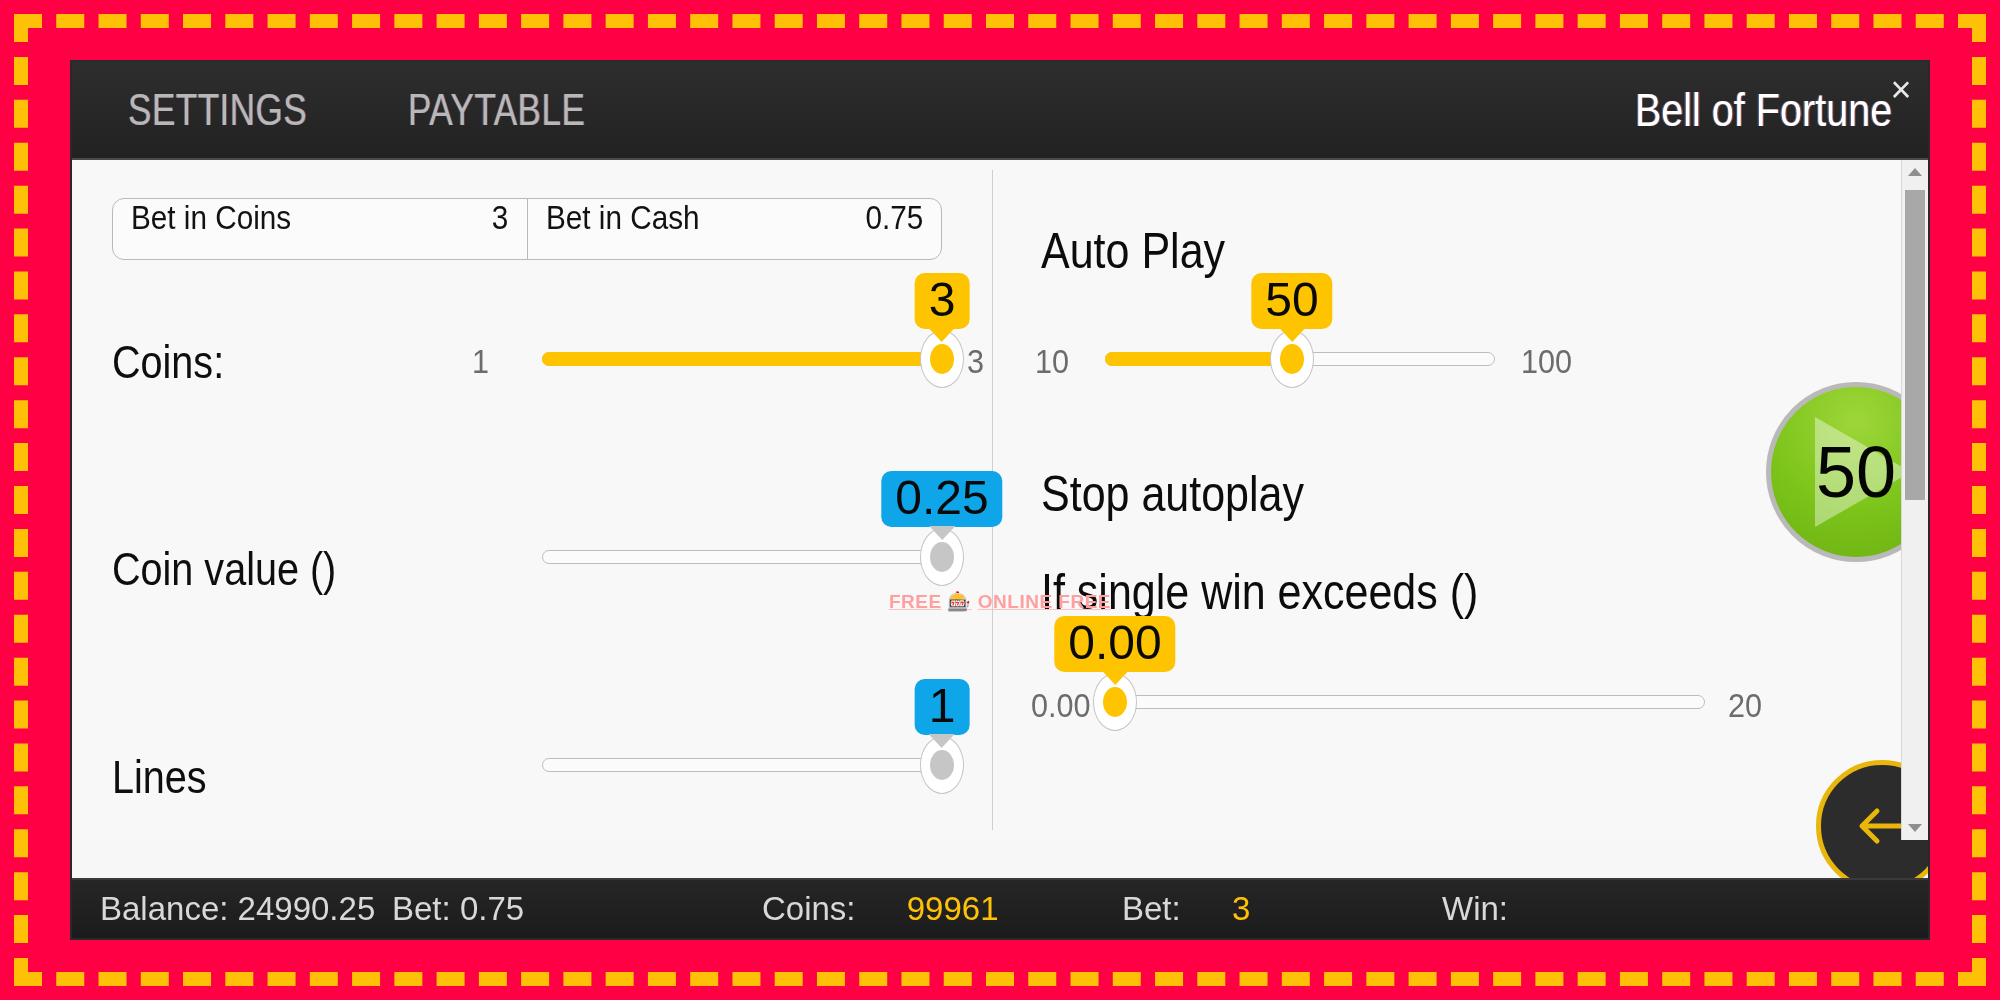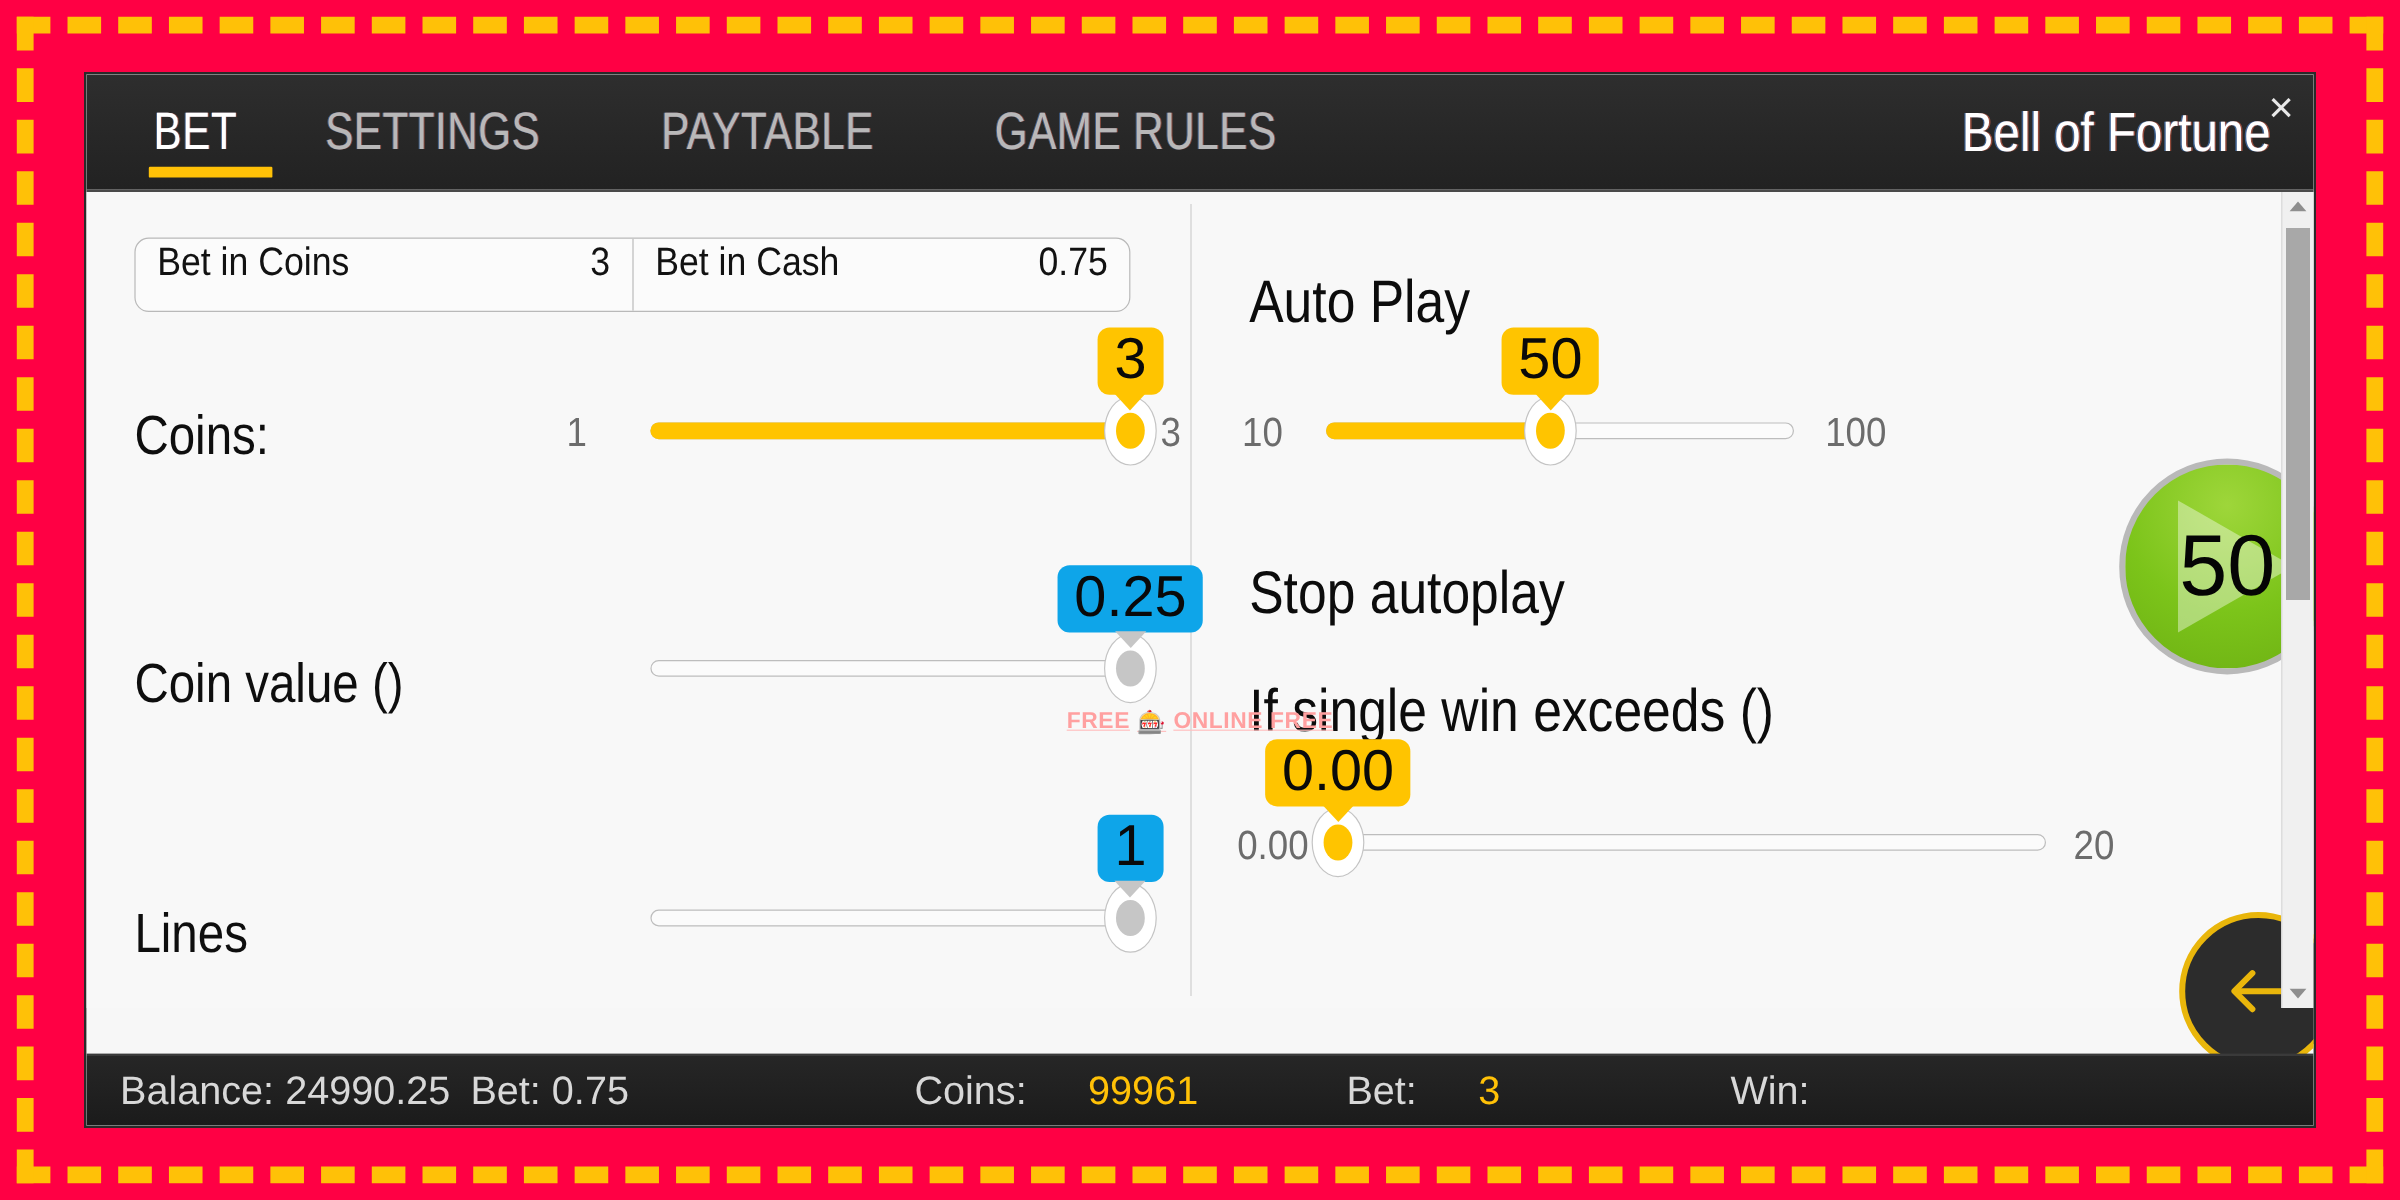--- a/index.html
+++ b/index.html
@@ -382,31 +382,25 @@
 </head>
 <body>
 
 <div id="frame">
   <div id="dashes"></div>
 
   <div id="window">
 
     <div id="topbar">
       <div class="tabs">
-        <div class="tab active">
-          <span>BET</span>
-        </div>
         <div class="tab">
           <span>SETTINGS</span>
         </div>
         <div class="tab">
           <span>PAYTABLE</span>
-        </div>
-        <div class="tab">
-          <span>GAME RULES</span>
         </div>
       </div>
       <div id="wintitle">
         <span class="ttxt">Bell of Fortune</span>
       </div>
       <div id="closebtn">×</div>
     </div>
 
     <div id="panel">
 

